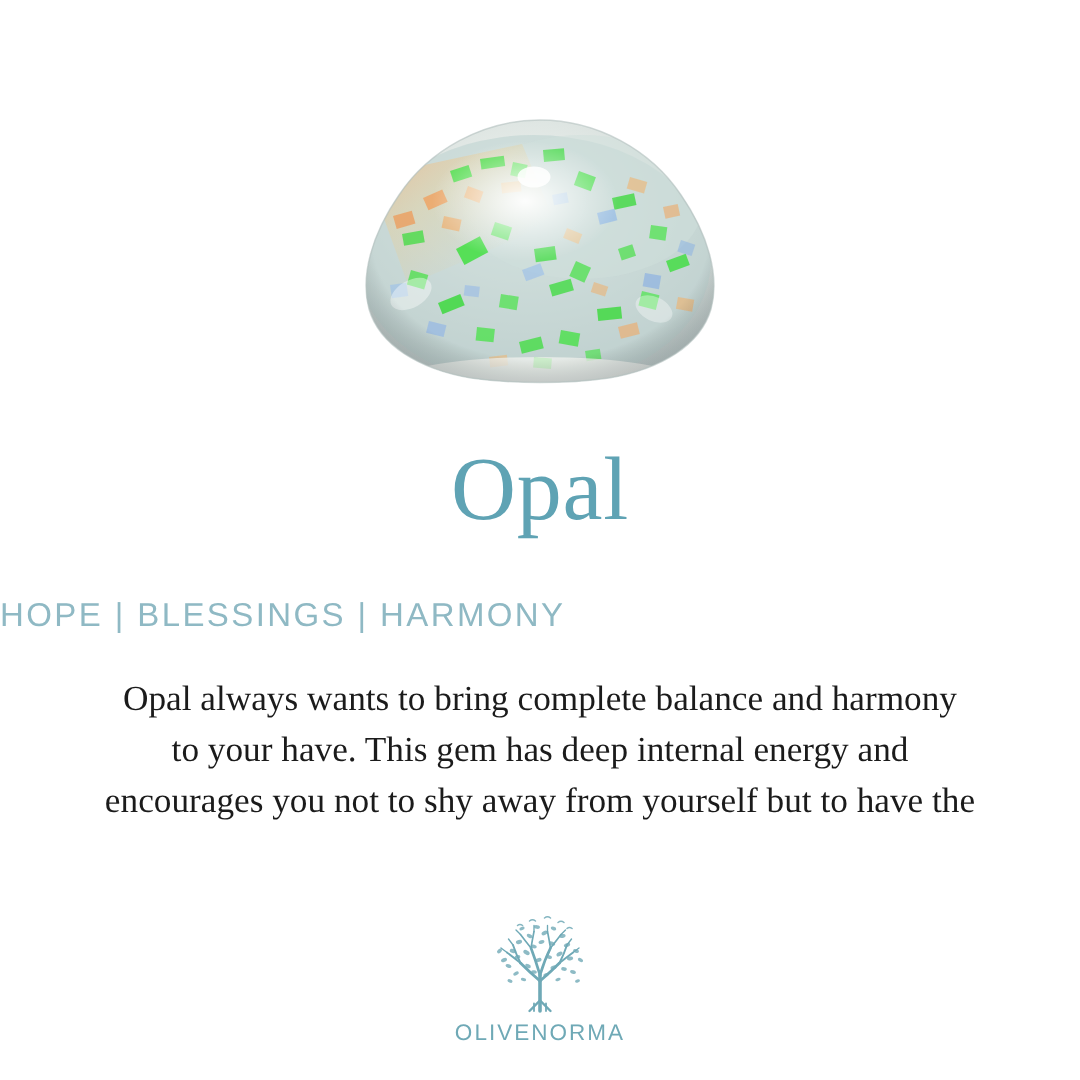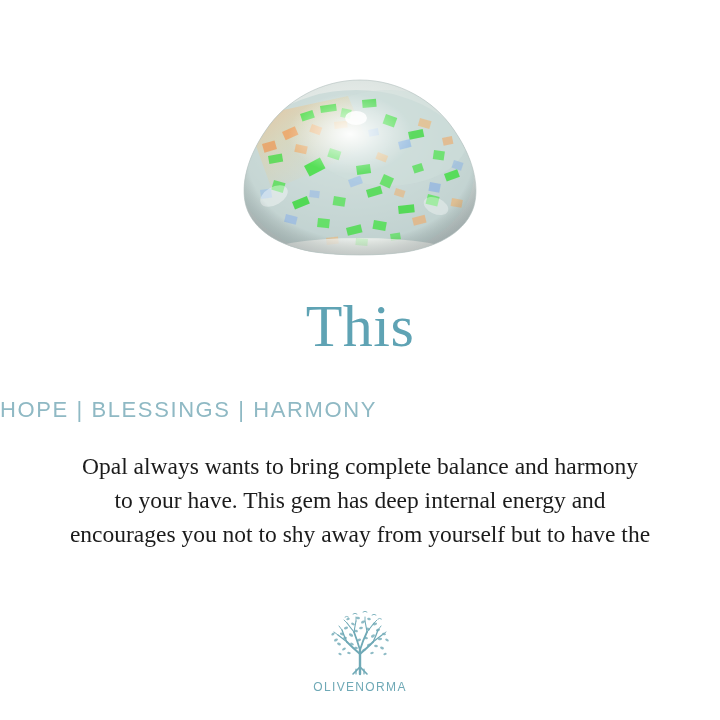--- a/index.html
+++ b/index.html
@@ -100,21 +100,21 @@
     align-items: center;
   }
   .logo-mark {
     display: block;
     width: 74px;
     height: 68px;
   }
   .logo-word {
     margin-top: 2px;
     font-family: "Liberation Sans", sans-serif;
-    font-size: 12px;
+    font-size: 15px;
     letter-spacing: 1.35px;
     color: #6fa9b6;
     font-weight: 400;
   }
 </style>
 </head>
 <body>
 
 <div class="card">
 
@@ -233,21 +233,21 @@
                C 160 2, 196 22, 216 52
                C 234 78, 242 106, 236 128
                C 229 152, 203 168, 168 174
                C 140 178, 104 178, 76 174
                C 41 168, 15 152, 8 128
                C 2 106, 10 78, 28 52
                C 48 22, 84 2, 122 2 Z" fill="none" stroke="#b3bfbe" stroke-width="1" opacity="0.6"></path>
     </svg>
   </div>
 
-  <div class="title">This</div>
+  <div class="title">Opal</div>
 
   <div class="subtitle">HOPE | BLESSINGS | HARMONY</div>
 
   <div class="body-copy">
     <span class="ln">Opal always wants to bring complete balance and harmony</span>
     <span class="ln">to your have. This gem has deep internal energy and</span>
     <span class="ln">encourages you not to shy away from yourself but to have the</span>
   </div>
 
   <div class="logo">

